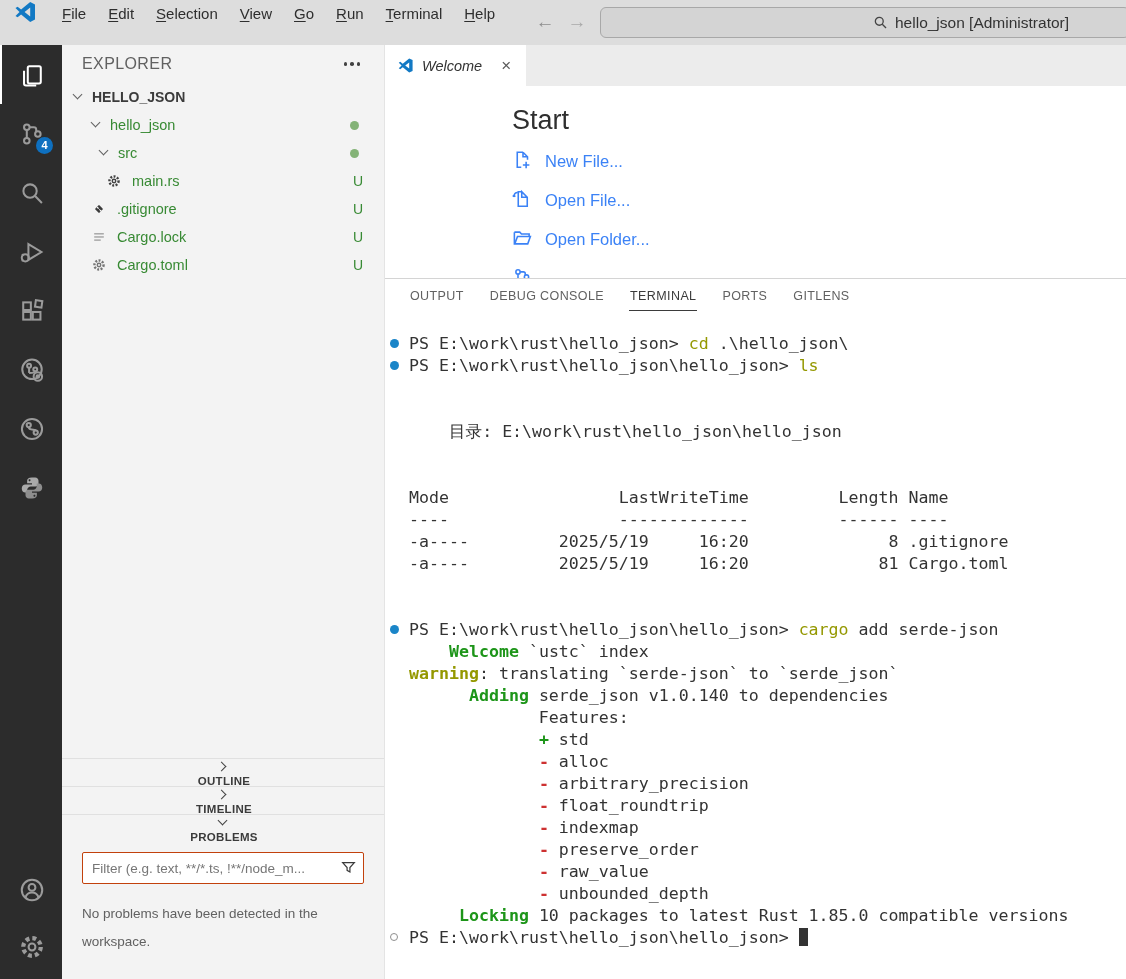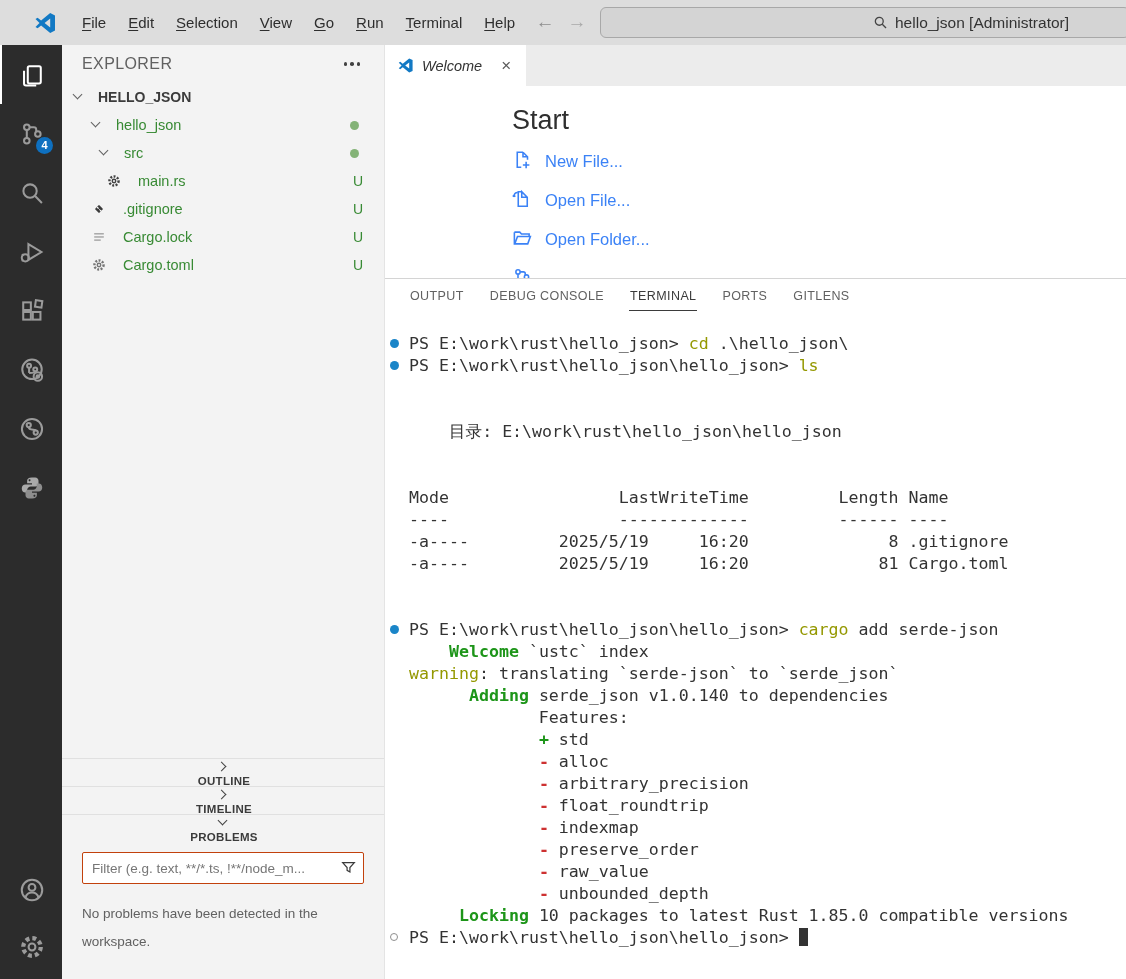--- a/index.html
+++ b/index.html
@@ -1,20 +1,20 @@
 <!DOCTYPE html>
 <html><head>
 <meta charset="utf-8">
 <style>
   * { margin:0; padding:0; box-sizing:border-box; }
   html,body { width:1126px; height:979px; overflow:hidden; }
   body { position:relative; background:#fff; font-family:"Liberation Sans",sans-serif; color:#333; }
 
   
-  .titlebar { position:absolute; left:0; top:0; width:1126px; height:45px; background:#DDDDDD; display:flex; align-items:center;padding-left:20px; }
+  .titlebar { position:absolute; left:0; top:0; width:1126px; height:45px; background:#DDDDDD; display:flex; align-items:flex-start; }
   .vscode-logo { width:24px; height:24px; margin-left:13px; flex:0 0 auto; }
   .menubar { display:flex; margin-left:14px; }
   .menu-item { padding:5px 11px; font-size:15px; color:#2e2e2e; cursor:default; border-radius:4px; }
   .menu-item u { text-decoration:underline; text-underline-offset:2px; }
   .nav-arrow { position:absolute; top:9px; font-size:19px; line-height:26px; width:24px; text-align:center; }
   .nav-back { left:533px; color:#8d8d8d; }
   .nav-fwd { left:565px; color:#a8a8a8; }
   .command-center { position:absolute; left:600px; top:7px; width:530px; height:31px; background:#D4D4D4; border:1px solid #A8A8A8; border-radius:6px; display:flex; align-items:center; padding-left:272px; }
   .command-center .cc-text { font-size:15.5px; color:#333; margin-left:7px; white-space:nowrap; }
 
@@ -31,21 +31,21 @@
   .sidebar { position:absolute; left:62px; top:45px; width:323px; height:934px; background:#F3F3F3; border-right:1px solid #E4E4E4; }
   .sb-header { height:38px; display:flex; align-items:center; padding:0 20px; }
   .sb-title { font-size:16px; letter-spacing:.4px; color:#616161; }
   .sb-more { margin-left:auto; display:flex; gap:3px; padding:4px; cursor:pointer; }
   .sb-more i { width:3.5px; height:3.5px; border-radius:50%; background:#424242; }
   .tree-row { height:28px; display:flex; align-items:center; position:relative; font-size:14.5px; cursor:pointer; }
   .chev { width:16px; height:16px; flex:0 0 16px; position:relative; }
   .chev::after { content:""; position:absolute; left:4px; top:4px; width:6px; height:6px; border-right:1.6px solid #616161; border-bottom:1.6px solid #616161; }
   .chev.down::after { transform:rotate(45deg); top:2px; }
   .chev.right::after { transform:rotate(-45deg); left:3px; }
-  .tree-label { margin-left:12px; white-space:nowrap; }
+  .tree-label { margin-left:6px; white-space:nowrap; }
   .row-root .tree-label { font-weight:bold; color:#3B3B3B; font-size:14px; }
   .row-green .tree-label { color:#388A34; }
   .ficon { width:16px; height:16px; flex:0 0 16px; display:flex; align-items:center; justify-content:center; margin-right:4px; }
   .git-badge { position:absolute; right:21px; color:#388A34; font-size:14px; }
   .git-dot { position:absolute; right:25px; width:9px; height:9px; border-radius:50%; background:#84B377; }
   .sb-bottom { position:absolute; left:0; top:713px; width:100%; }
   .sb-section { height:28px; display:flex; align-items:center; padding:0 6px; border-top:1px solid #E0E0E0; cursor:pointer;flex-direction:column; }
   .sb-section .chev::after { border-color:#424242; }
   .sb-section-label { font-size:11.5px; font-weight:bold; letter-spacing:.3px; color:#3B3B3B; margin-left:2px; }
   .problems-body { padding:10px 20px 0 20px; }
@@ -74,21 +74,21 @@
   .panel-tab { font-size:12.5px; letter-spacing:.4px; color:#616161; margin-right:24px; padding:10px 1px 0 1px; cursor:pointer; height:32px; border-bottom:1.5px solid transparent; }
   .panel-tab.active { color:#3B3B3B; border-bottom:1.5px solid #3B3B3B; }
   .terminal { position:absolute; left:0; top:54px; width:741px; font-family:"DejaVu Sans Mono",monospace; font-size:16.6px; }
   .tline { height:22px; line-height:22px; padding-left:24px; position:relative; white-space:pre; }
   .deco { position:absolute; left:5px; top:6px; width:9px; height:9px; border-radius:50%; }
   .deco.run { background:#1A85C8; }
   .deco.idle { background:transparent; border:1.5px solid #8F8F8F; width:8px; height:8px; }
   .t-f { color:#333333; }
   .t-c { color:#949800;margin-top:24px; }
   .t-G { color:#1D9519; font-weight:bold; }
-  .t-Y { color:#949800; font-weight:normal; }
+  .t-Y { color:#949800; font-weight:bold; }
   .t-R { color:#CD3131; font-weight:bold; }
   .cursor-block { display:inline-block; width:9px; height:18px; background:#333; vertical-align:-3px; }
 </style>
 </head>
 <body>
 
 <div class="titlebar">
   <svg class="vscode-logo" viewBox="0 0 24 24">
     <path fill="#1279C4" d="M17.2 2.1L22 4.4v15.2l-4.8 2.3-9.1-7.4-3.5 2.7-2.1-1.2 4-4-4-4 2.1-1.2 3.5 2.7 9.1-7.4zM17.2 7.6L11.6 12l5.6 4.4V7.6z"></path>
   </svg>

